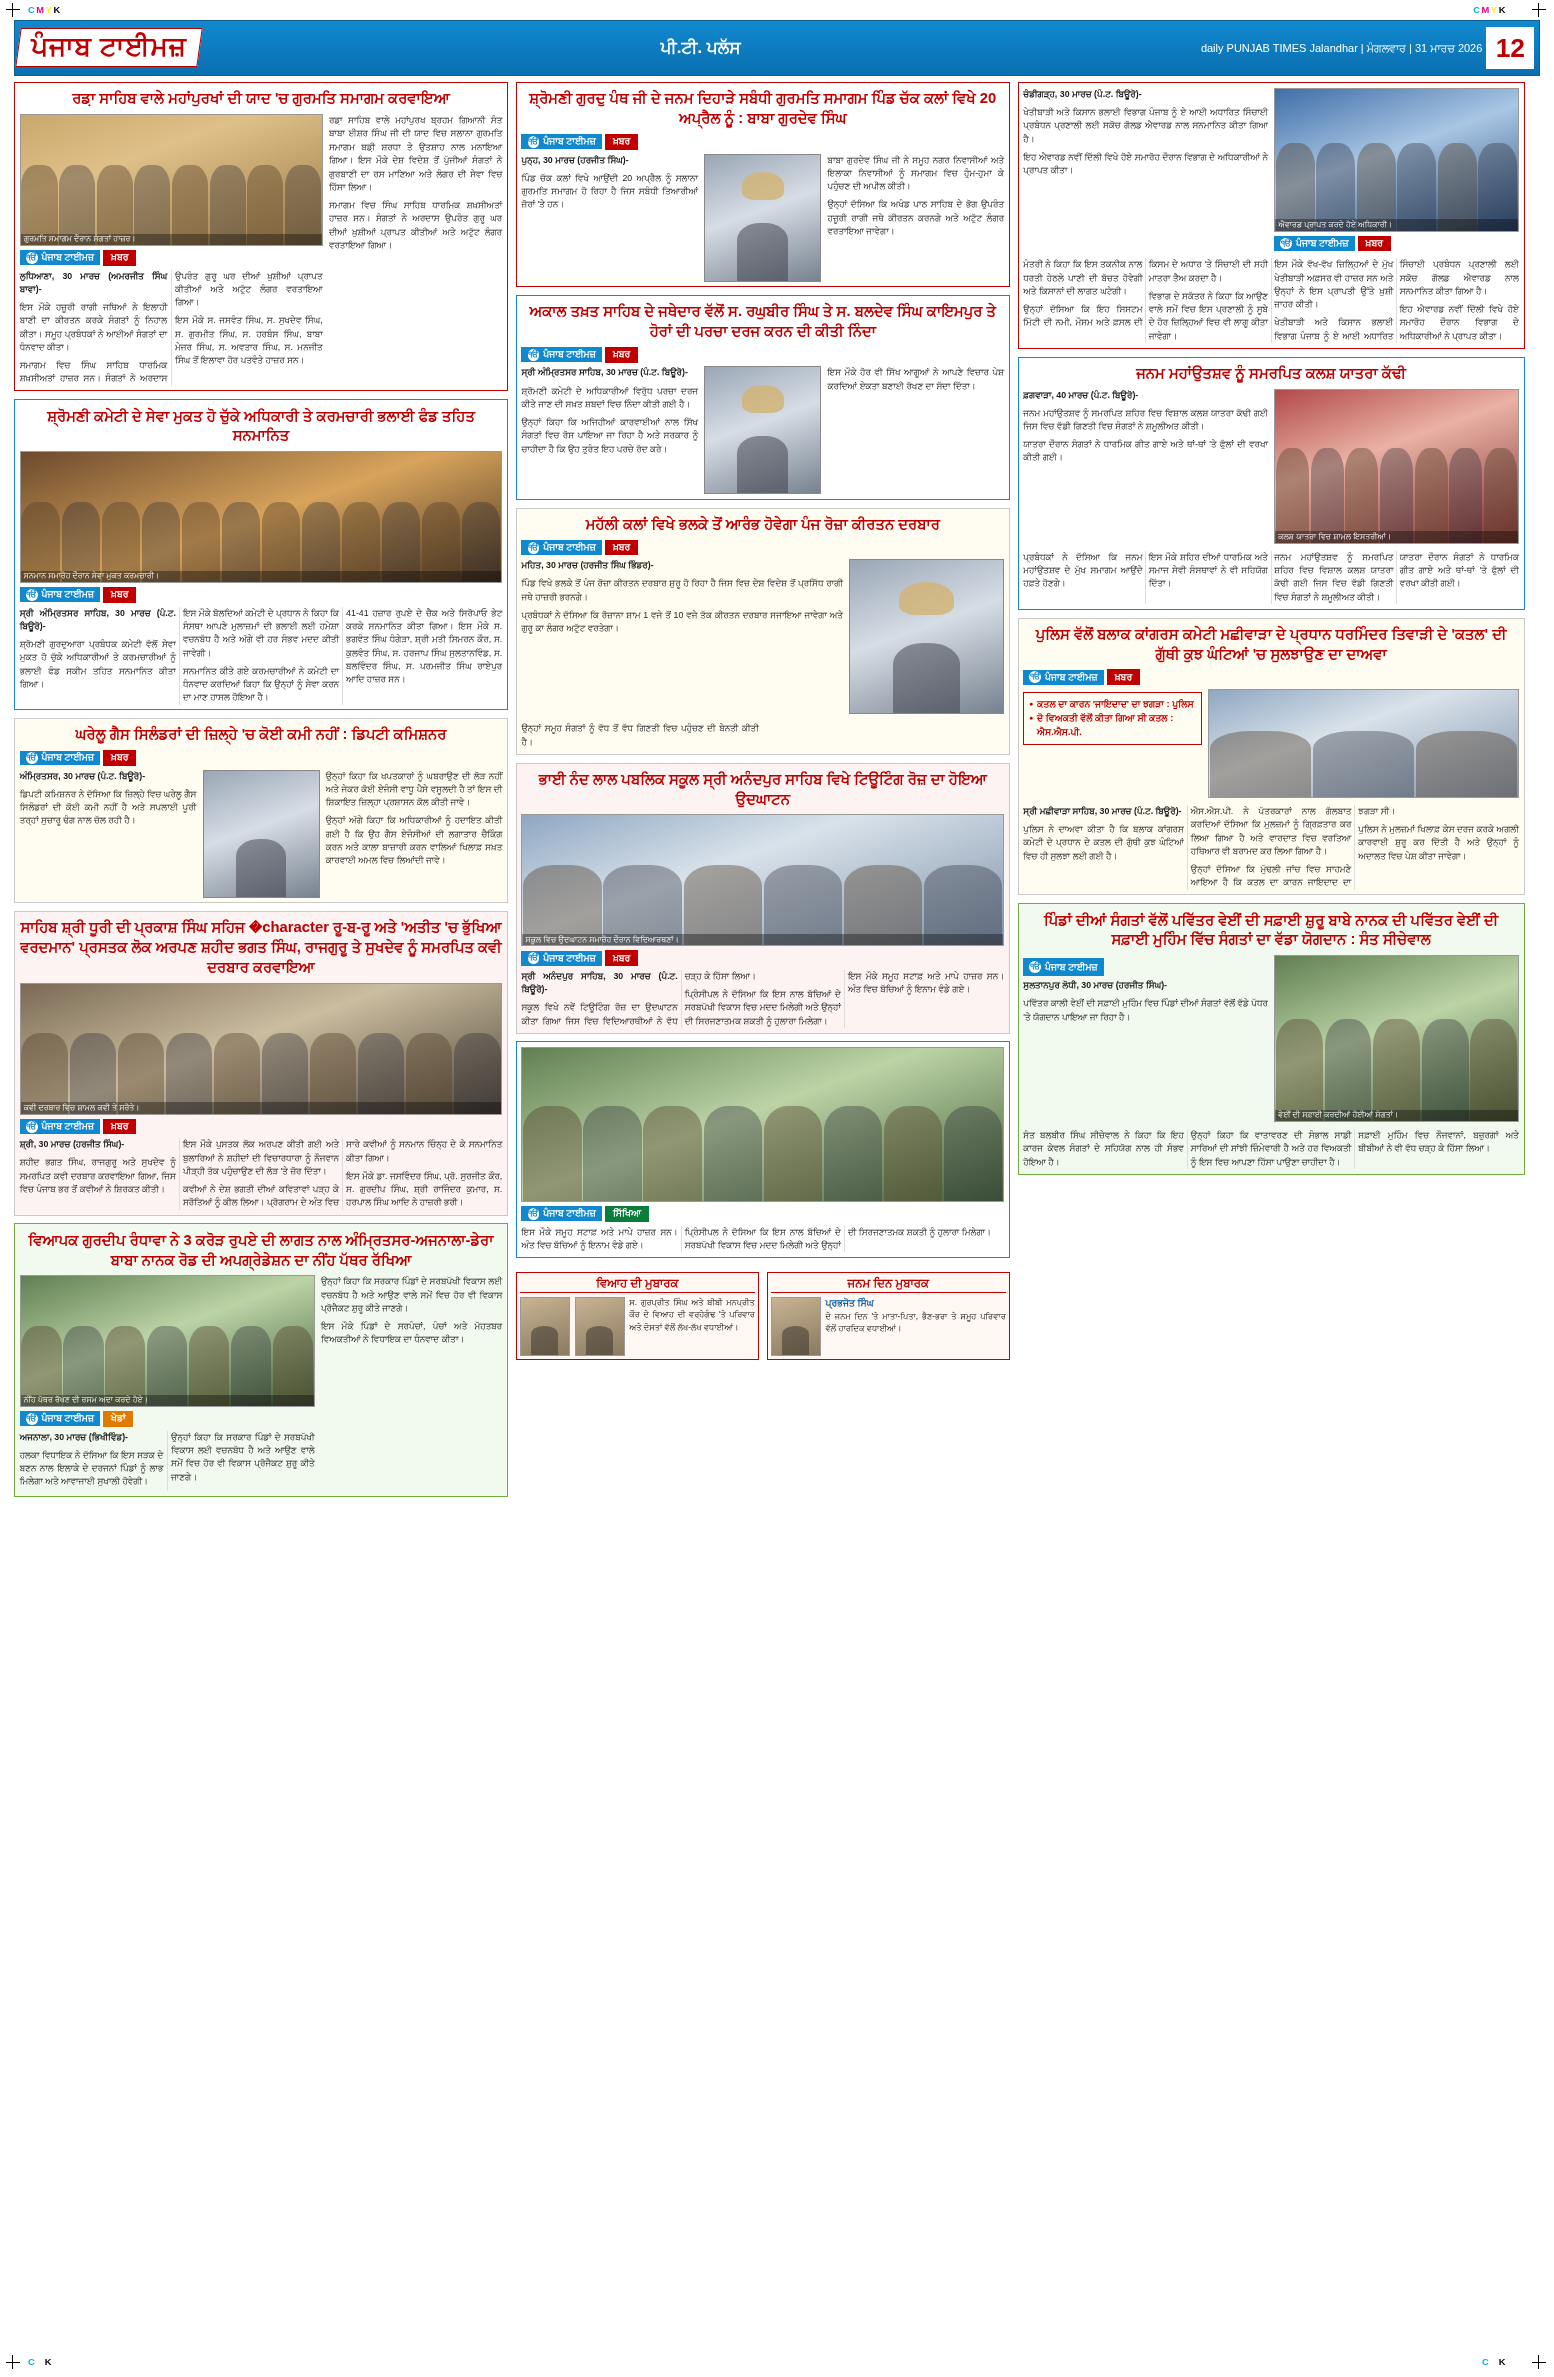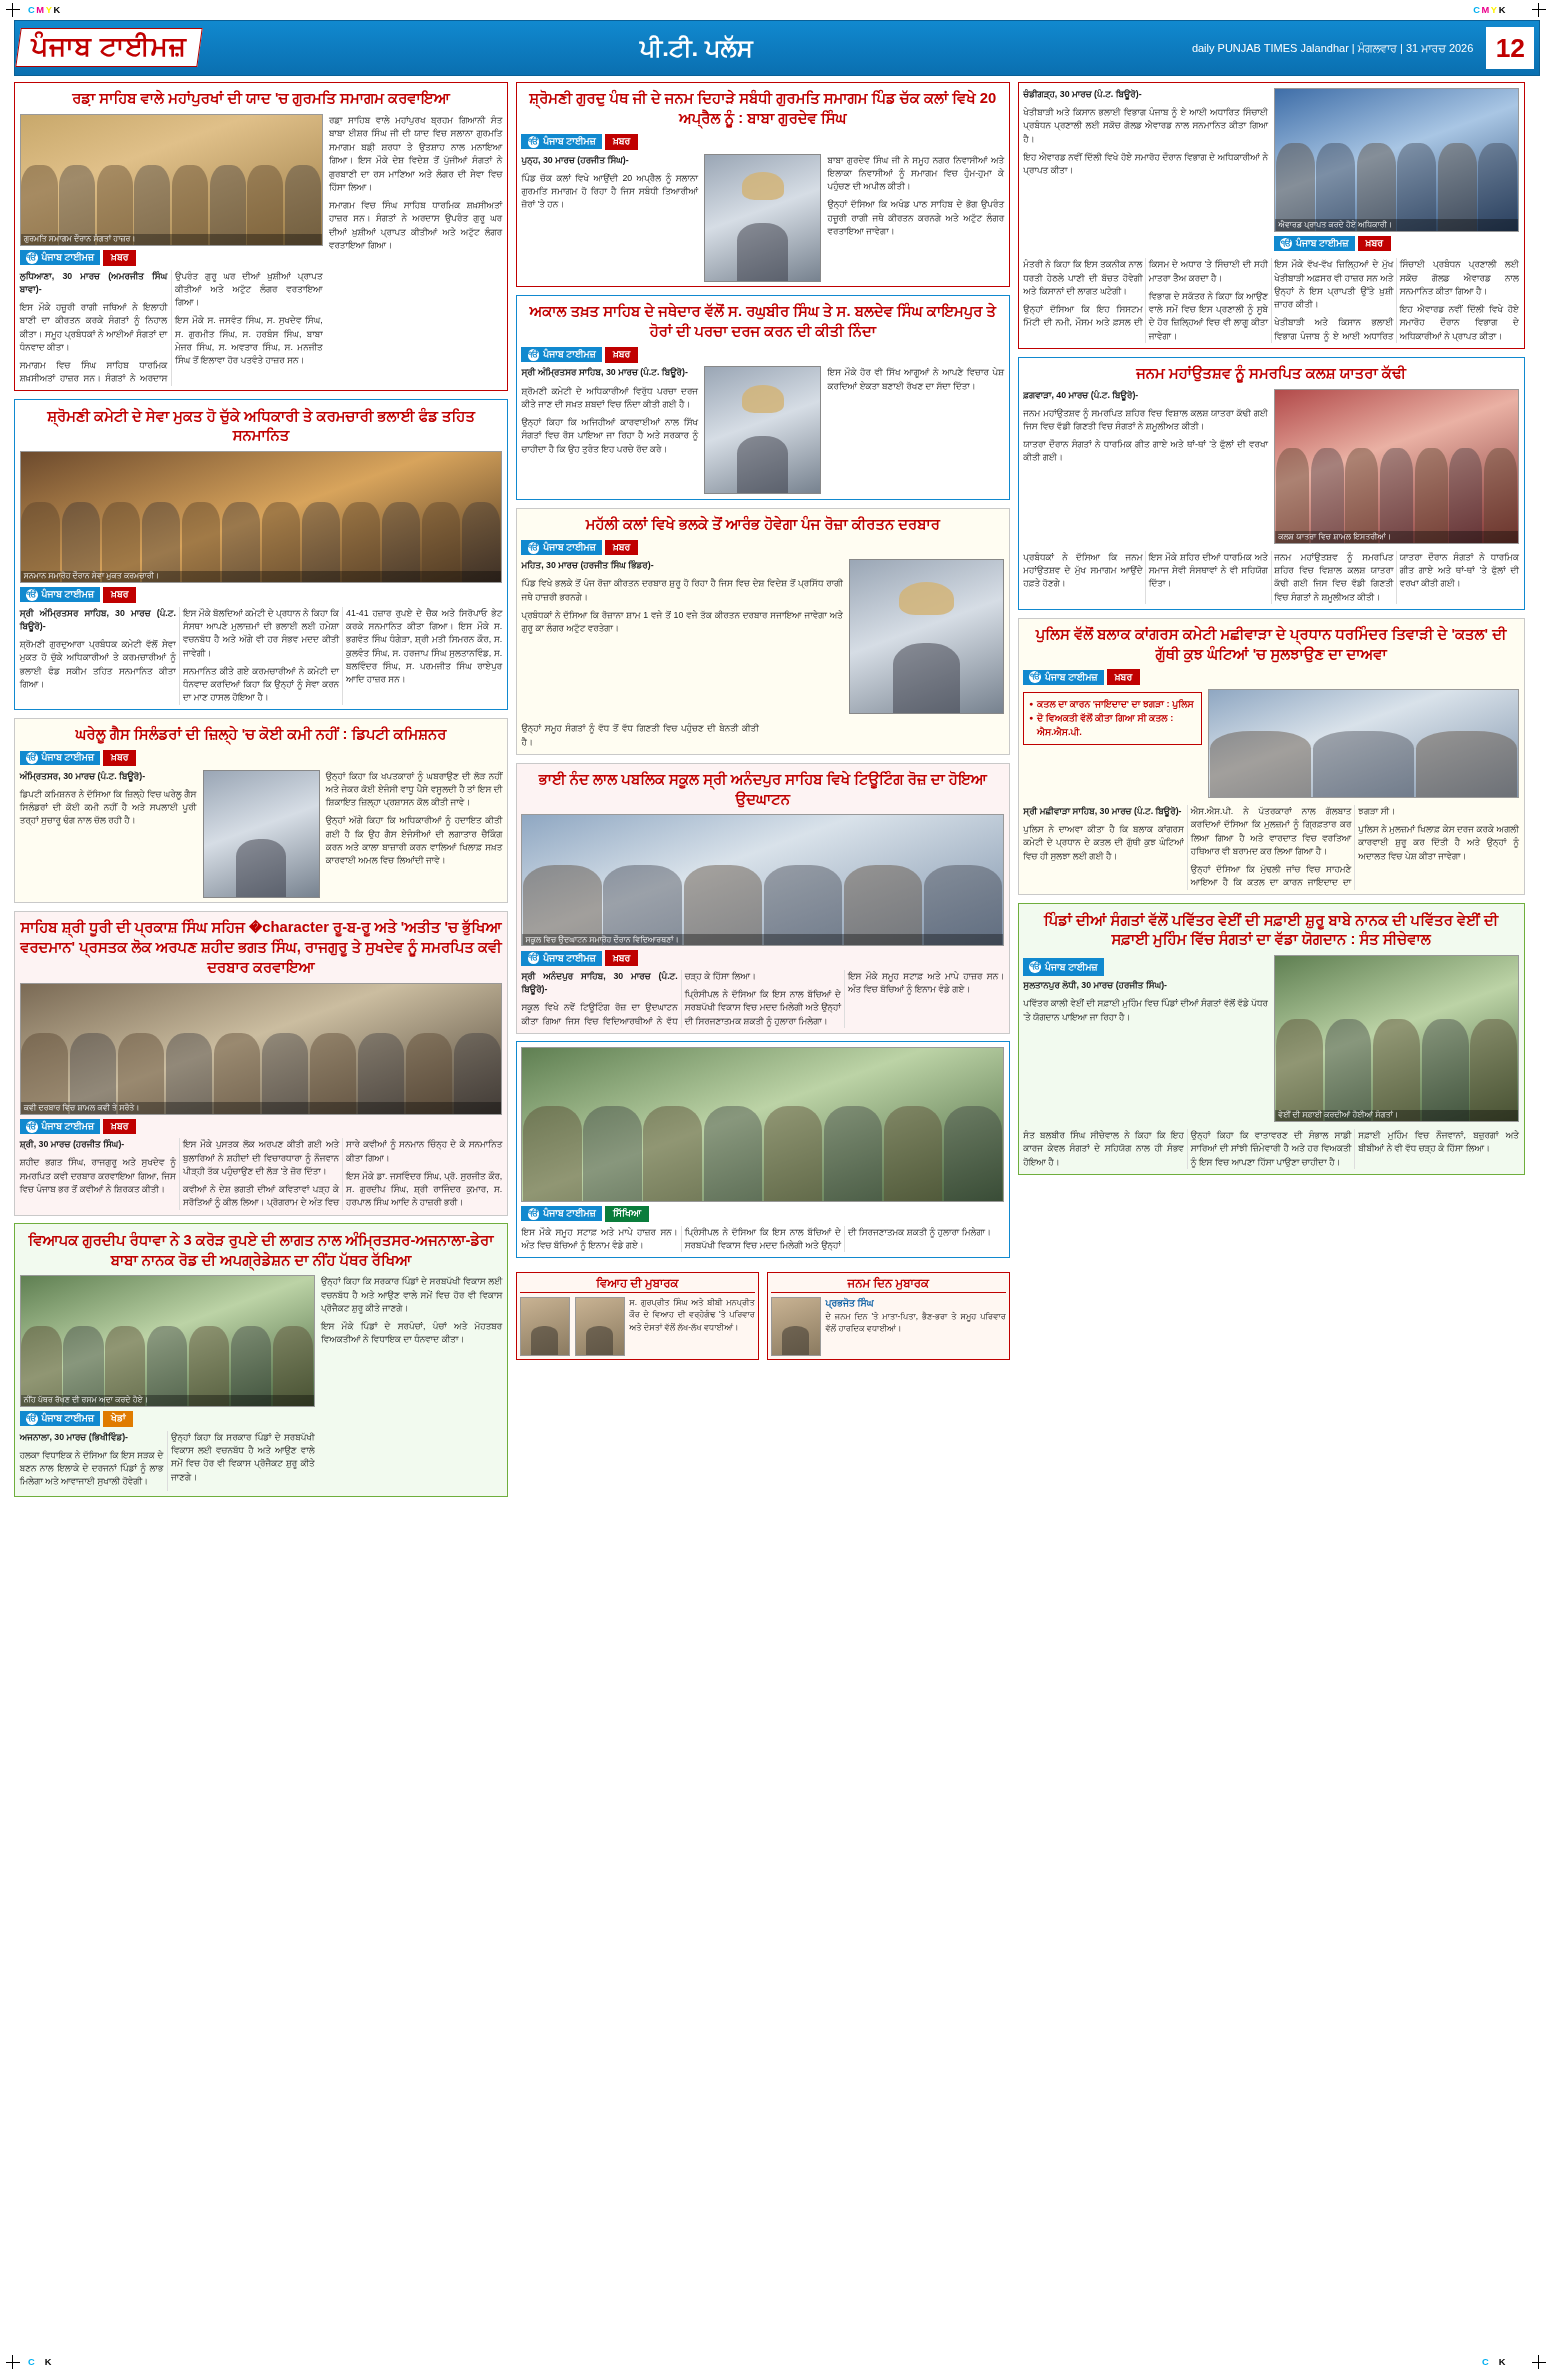--- a/index.html
+++ b/index.html
@@ -66,27 +66,27 @@
     font-size:26.4px;
     font-weight:bold;
     transform:skewX(8deg);
     display:inline-block;
     letter-spacing:0.8px;
   }
   .mast-center {
     flex:1;
     text-align:center;
     color:#fff;
-    font-size:24px;
+    font-size:17px;
     font-weight:bold;
   }
   .mast-right {
     color:#fff;
     font-size:11px;
-    padding-right:13px;
+    padding-right:4px;
     white-space:nowrap;
   }
   .page-num {
     background:#fff;
     color:#c00000;
     font-size:26.4px;
     font-weight:bold;
     padding:0 9.3px;
     height:42px;
     display:flex;

